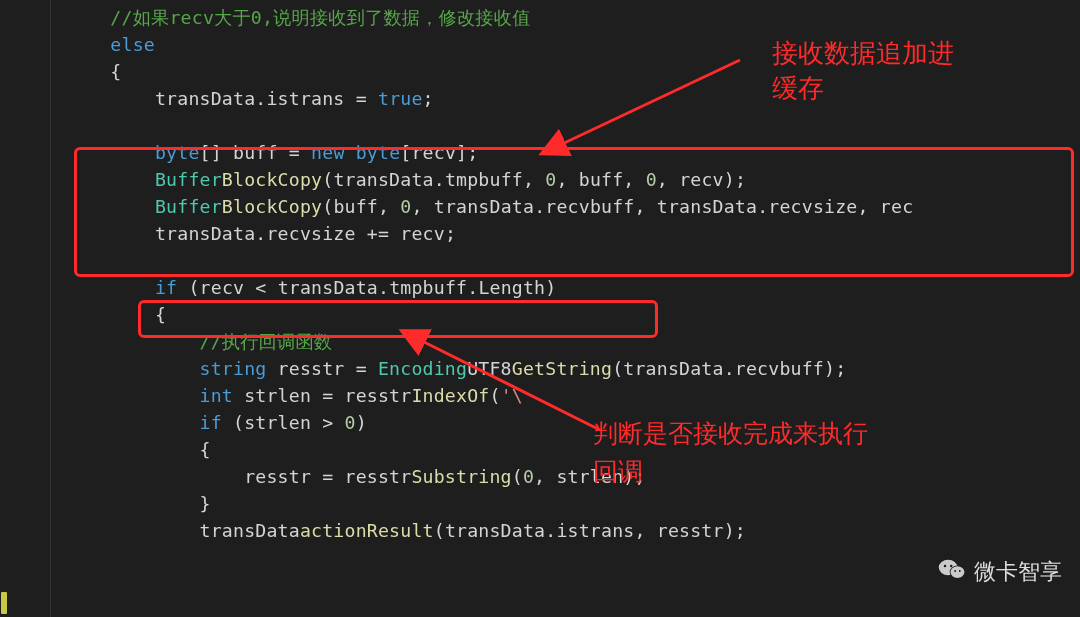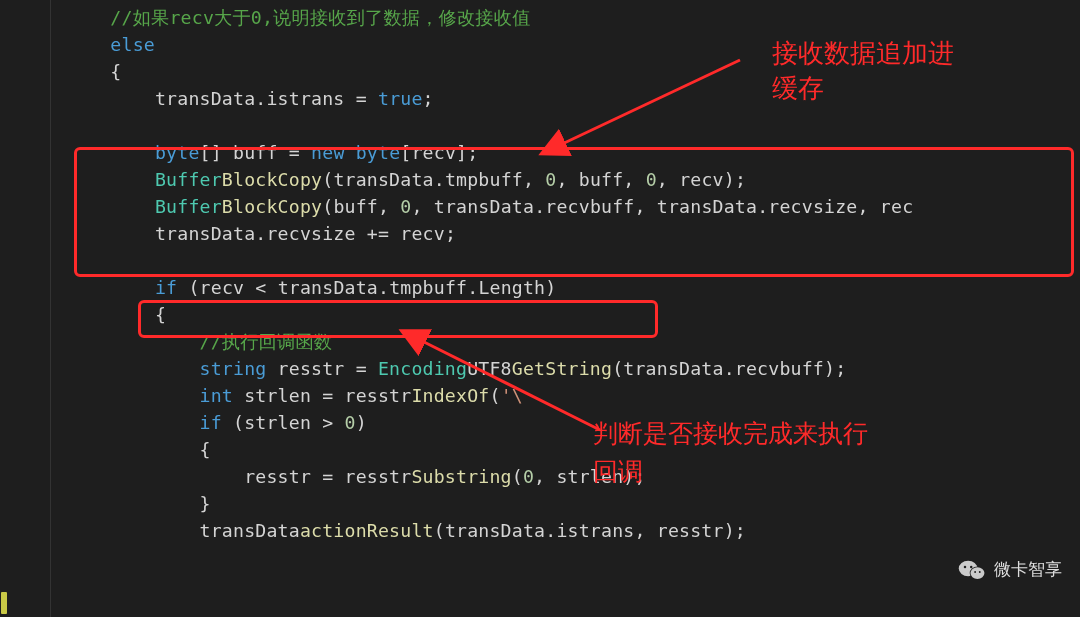--- a/index.html
+++ b/index.html
@@ -71,25 +71,25 @@
     width: 1080px; height: 617px;
     pointer-events: none;
   }
 
   
   .badge {
     position: absolute;
     right: 18px;
     bottom: 30px;
     display: flex;
-    align-items: flex-start;
+    align-items: flex-end;
     gap: 8px;
     color: rgba(255,255,255,0.85);
     font-family: "Microsoft YaHei", sans-serif;
-    font-size: 17px;
+    font-size: 22px;
   }
   .badge svg { width: 28px; height: 24px; opacity: 0.9; }
 
   
   .gutter {
     position: absolute;
     top: 0; left: 0; width: 50px; height: 617px;
     border-right: 1px solid #333;
   }
   .t-ind {

